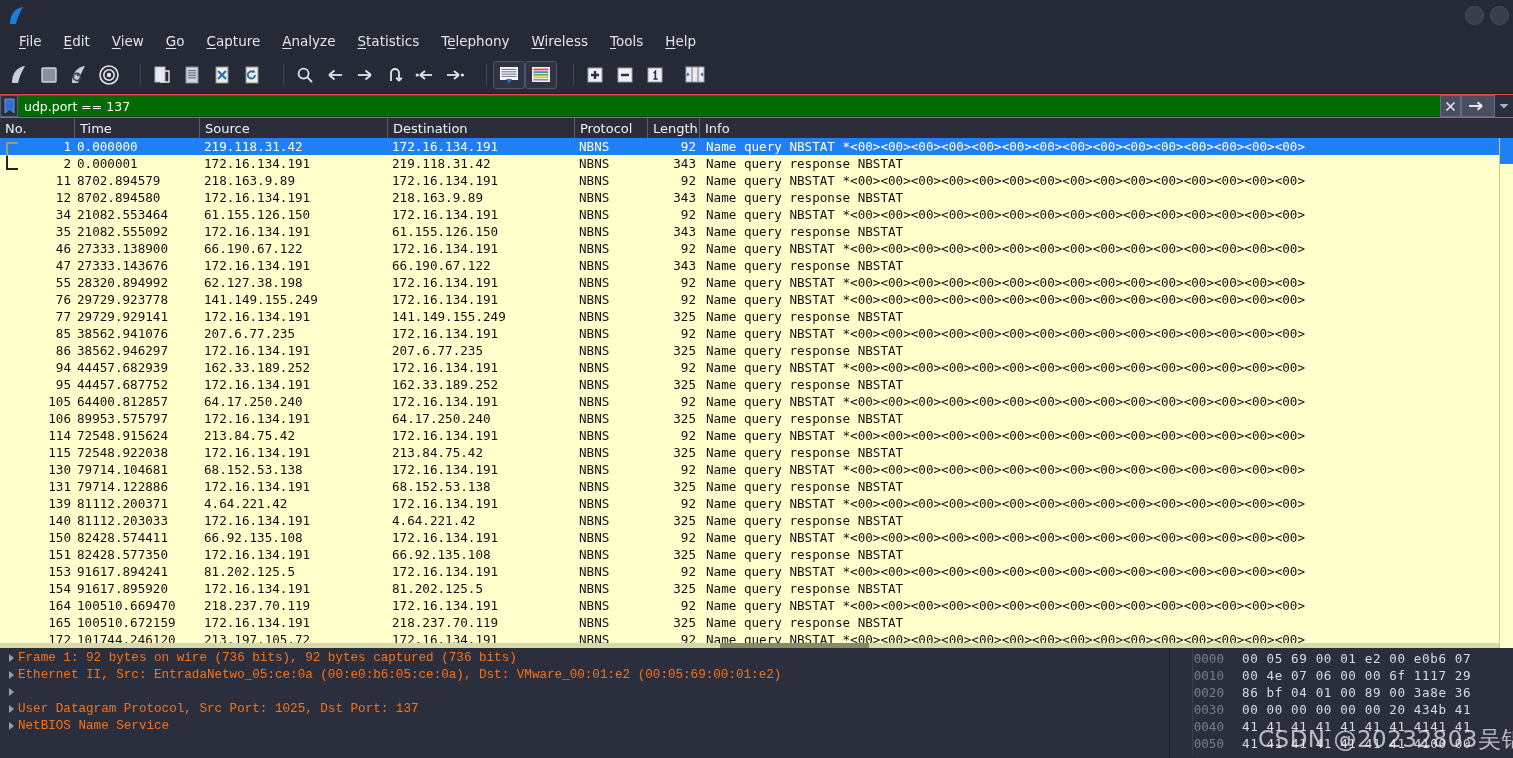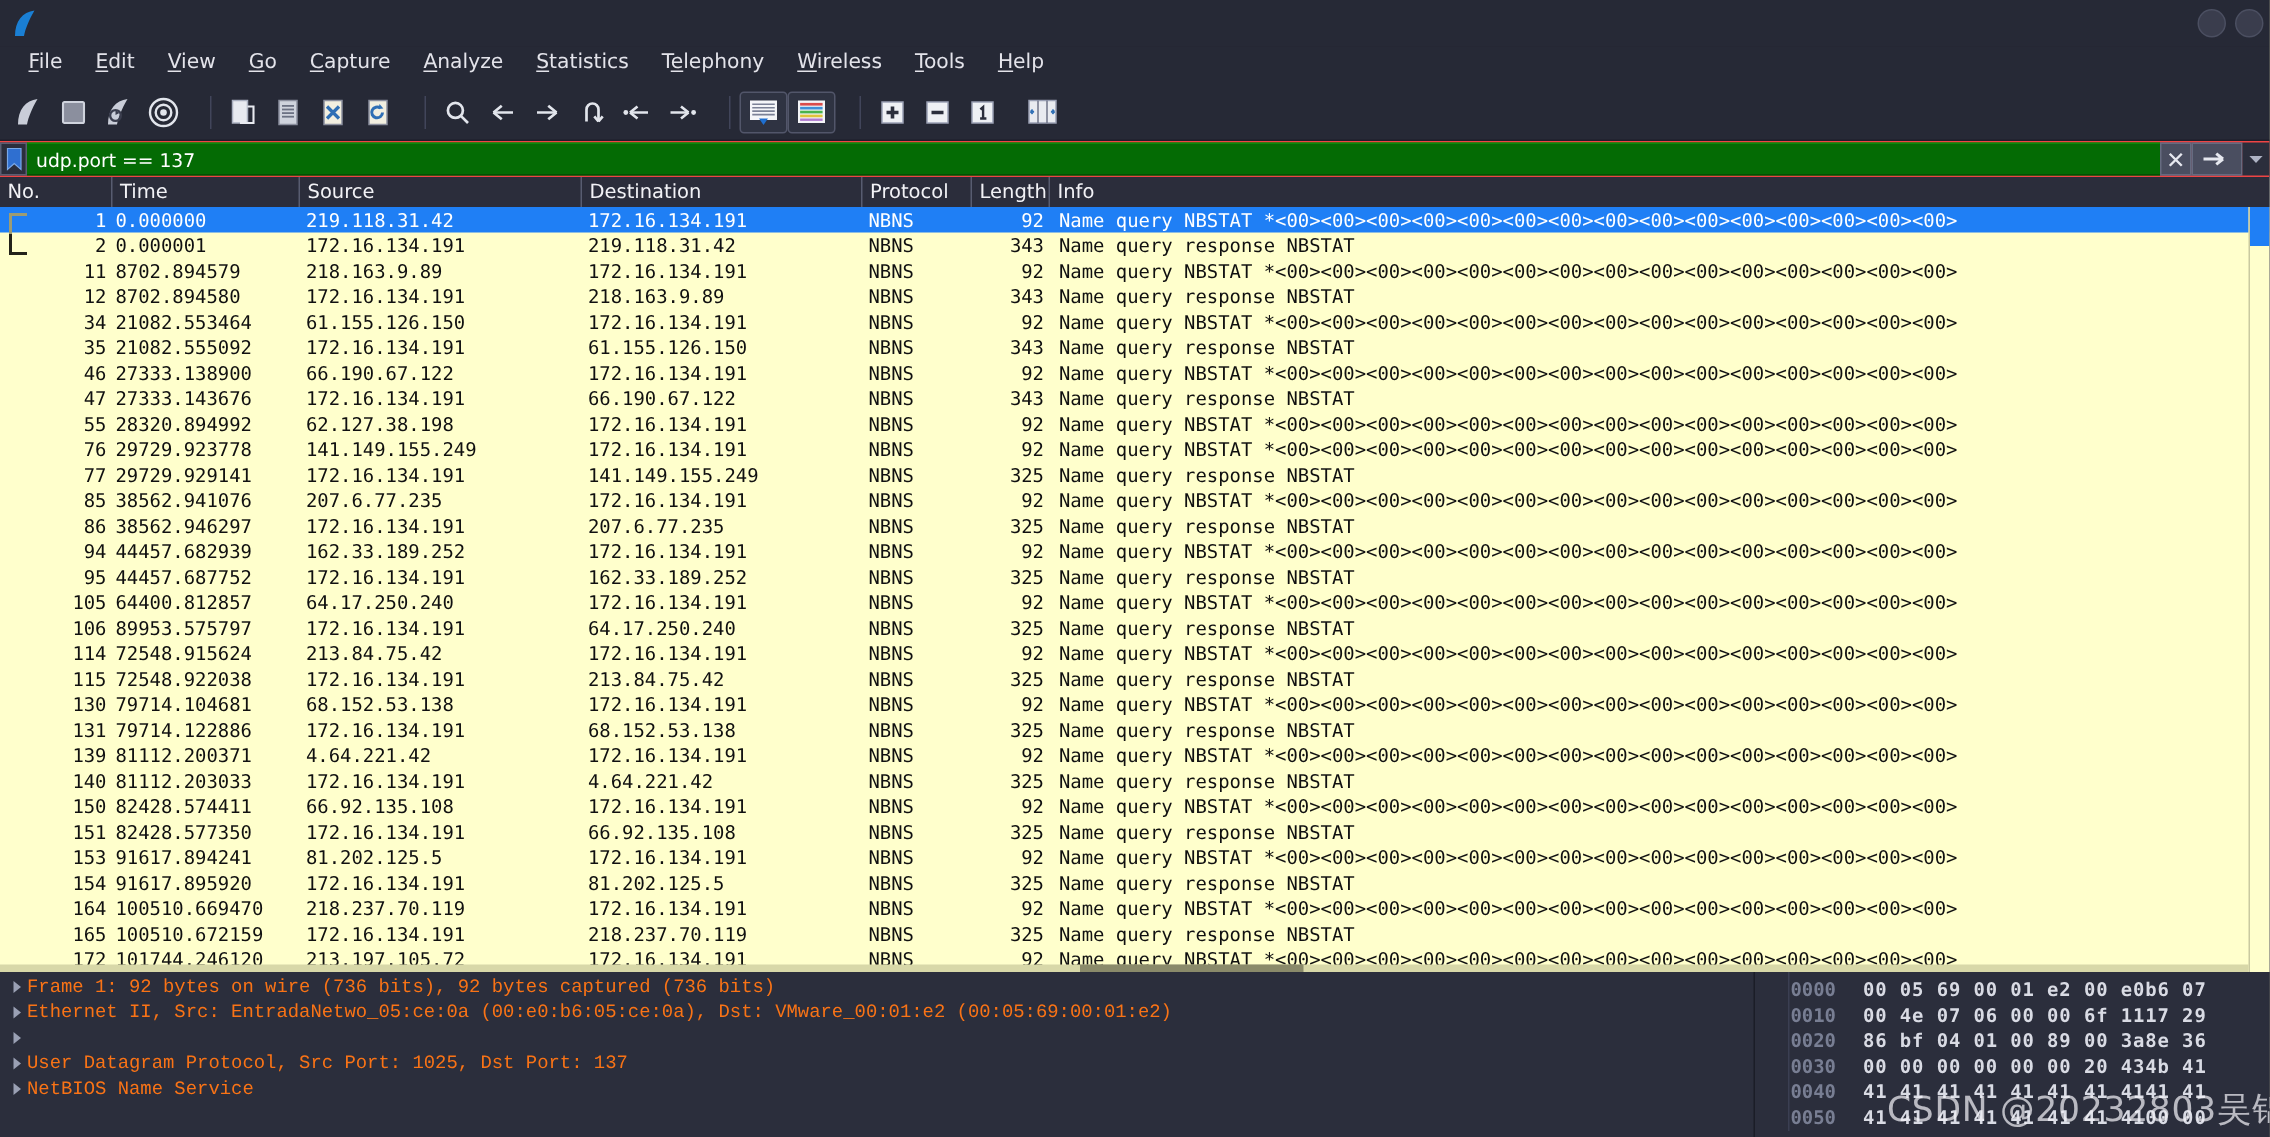--- a/index.html
+++ b/index.html
@@ -142,22 +142,22 @@
     flex: 0 0 14px;
   }
   .tri::before {
     content: ""; width: 0; height: 0;
     border-left: 5px solid #9aa0b4; border-top: 4px solid transparent; border-bottom: 4px solid transparent;
   }
   .hex-pane {
     width: 343px; background: #2b2e3c; padding: 3px 0 0 0; overflow: hidden; position: relative;
   }
   .hex-row {
-    height: 17px; display: flex; align-items: center;
-    font-family: "DejaVu Sans Mono", monospace; font-size: 12.6px; white-space: nowrap; font-weight: bold;
+    height: 17px; display: flex; align-items: flex-start;
+    font-family: "DejaVu Sans Mono", monospace; font-size: 12.6px; white-space: nowrap;
   }
   .hex-off { color: #787e93; width: 58px; text-align: right; padding-right: 4px; }
   .hex-gap { width: 14px; }
   .hex-bytes { color: #d9dbe4; letter-spacing: .6px; }
   .hex-divider { position: absolute; left: 22px; top: 0; bottom: 4px; width: 1px; background: #3b3f52; }
 
   .watermark {
     position: absolute; left: 1258px; top: 724px;
     font-size: 23px; color: rgba(240,240,245,0.72);
     font-family: "DejaVu Sans", sans-serif; pointer-events: none; white-space: nowrap;

